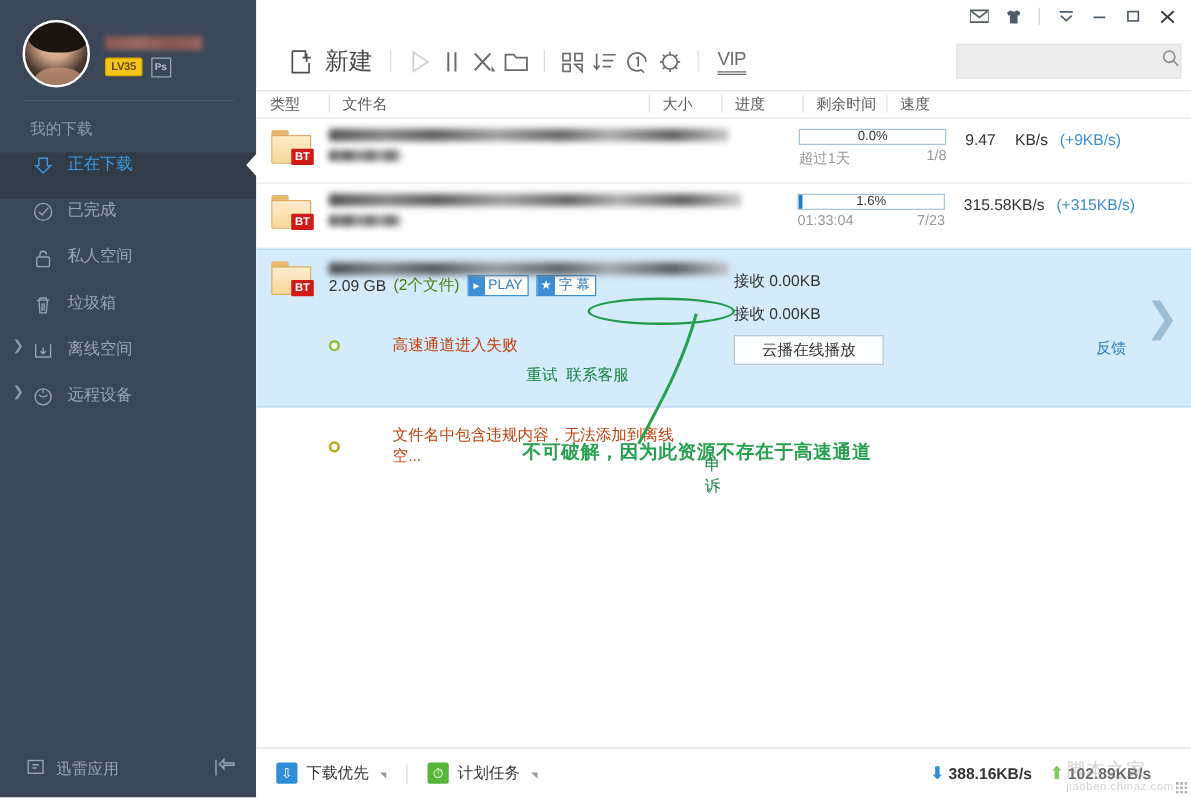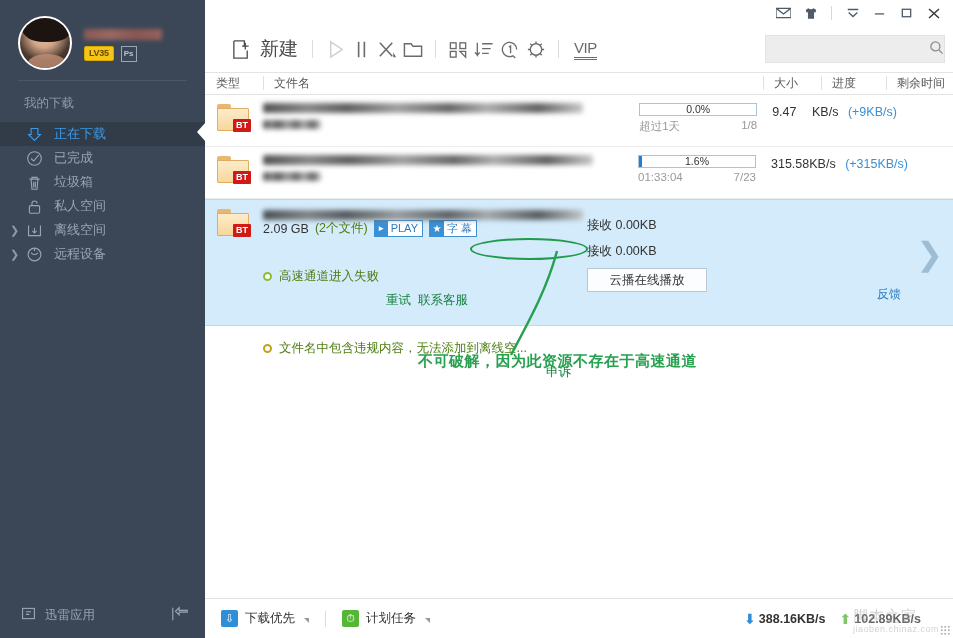--- a/index.html
+++ b/index.html
@@ -94,23 +94,22 @@
     height: 1px;
     background: #4a5768;
     margin: 0 18px;
   }
   .sb-section-title {
     color: #8e9aa8;
     font-size: 12.5px;
     padding: 14px 0 10px 24px;
   }
   .sb-item {
-    height: 24px;
-    display: flex;
-    align-items: center;
+    height: 37px;
+    display: flex;
     color: #9aa5b2;
     font-size: 13px;
     padding-left: 24px;
     position: relative;
     cursor: default;
   }
   .sb-item .ic {
     width: 20px; height: 20px;
     margin-right: 10px;
     display: inline-flex;
@@ -418,21 +417,21 @@
     margin-top: 7px;
   }
   .dot-o {
     width: 9px; height: 9px;
     border-radius: 50%;
     border: 2px solid #c3a11a;
     background: #fff;
     flex: 0 0 9px;
   }
   .dot-o.green { border-color: #8bbf2f; }
-  .note-red { color: #4d7c0f; }
+  .note-red { color: #c2410c; margin-left: 35px; }
   .note-blue { color: #2d7cc0; }
   .note-link { color: #15803d; margin-top: 48px; }
   .cloud-btn {
     margin-top: 8px;
     width: 120px; height: 24px;
     border: 1px solid #b9c7d2;
     background: #fbfdff;
     font-size: 12.5px;
     color: #333;
     display: flex;
@@ -445,21 +444,21 @@
     padding-top: 8px;
     position: relative;
   }
   .recv-line {
     font-size: 12.5px;
     color: #333;
     margin-top: 9px;
   }
   .feedback {
     position: absolute;
-    right: 52px; bottom: 22px;
+    right: 52px; bottom: 38px;
     font-size: 12px;
     color: #2d7cc0;
   }
   .big-chev {
     position: absolute;
     right: 10px; top: 38px;
     color: #9dbdd4;
     font-size: 32px;
     line-height: 1;
     font-weight: 300;
@@ -602,34 +601,34 @@
           <circle cx="10" cy="10" r="8"></circle>
             <path d="M6 10 l3 3 l6 -7"></path>
         </svg>
       </span>
       <span>已完成</span>
     </div>
 
     <div class="sb-item">
       <span class="ic">
         <svg width="17" height="17" viewBox="0 0 20 20" fill="none" stroke="#9aa5b2" stroke-width="1.3">
-          <path d="M4 6 h12 M7 6 V4 h6 v2 M6 6 l1 12 h6 l1 -12 M9 9 v7 M11 9 v7"></path>
+          <rect x="4" y="9" width="12" height="9" rx="1.5"></rect>
+            <path d="M7 9 V6.5 a3 3 0 0 1 6 0"></path>
         </svg>
       </span>
-      <span>垃圾箱</span>
+      <span>私人空间</span>
     </div>
 
     <div class="sb-item">
       <span class="ic">
         <svg width="17" height="17" viewBox="0 0 20 20" fill="none" stroke="#9aa5b2" stroke-width="1.3">
-          <rect x="4" y="9" width="12" height="9" rx="1.5"></rect>
-            <path d="M7 9 V6.5 a3 3 0 0 1 6 0"></path>
+          <path d="M4 6 h12 M7 6 V4 h6 v2 M6 6 l1 12 h6 l1 -12 M9 9 v7 M11 9 v7"></path>
         </svg>
       </span>
-      <span>私人空间</span>
+      <span>垃圾箱</span>
     </div>
 
     <div class="sb-item has-chev">
       <span class="chev">❯</span>
       <span class="ic">
         <svg width="17" height="17" viewBox="0 0 20 20" fill="none" stroke="#9aa5b2" stroke-width="1.3">
           <path d="M3 4 v12 h14 V4"></path>
             <path d="M10 7 v6 M7.5 10.5 L10 13 l2.5 -2.5"></path>
         </svg>
       </span>
@@ -786,20 +785,21 @@
         </span>
       </div>
     </div>
 
     <div id="thead">
       <div class="th" style="width:58px;flex:0 0 58px;padding-left:11px">类型</div>
       <div class="th" style="flex:1 1 auto;min-width:0">文件名</div>
       <div class="th" style="width:58px;flex:0 0 58px">大小</div>
       <div class="th" style="width:65px;flex:0 0 65px">进度</div>
       <div class="th" style="width:67px;flex:0 0 67px">剩余时间</div>
+      <div class="th" style="flex:1 1 auto">速度</div>
     </div>
 
     <div id="rows">
 
       <div class="row h52">
         <div class="cell-type">
           <span class="folder-ic">
             <span class="tab"></span>
               <span class="body"></span>
             <span class="bt-tag">BT</span>

